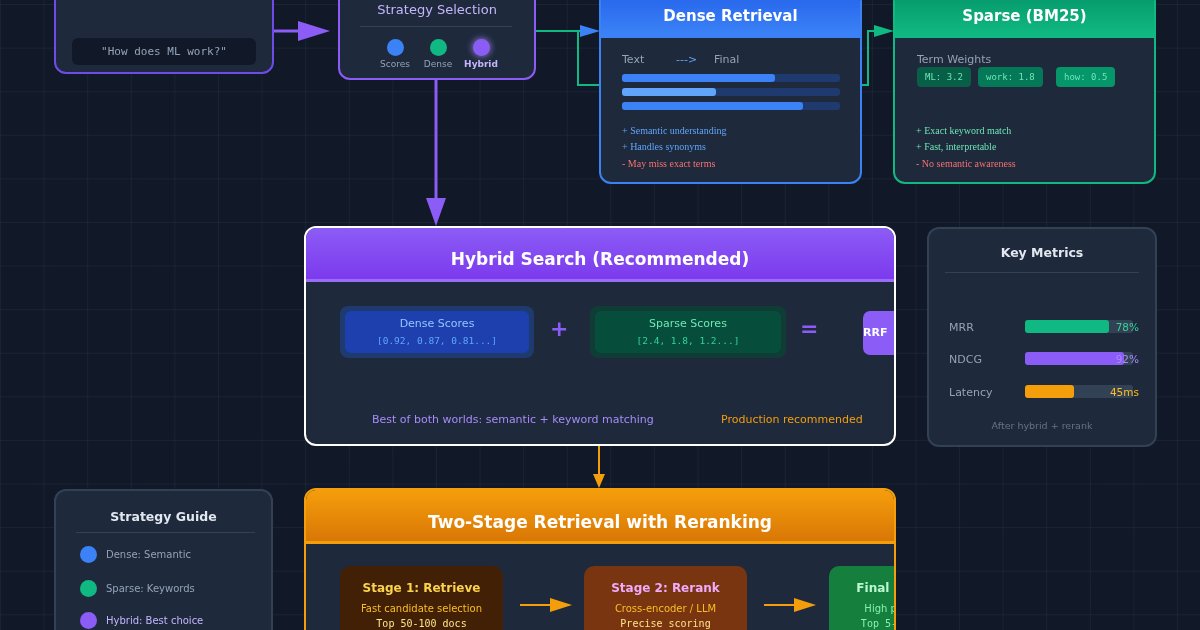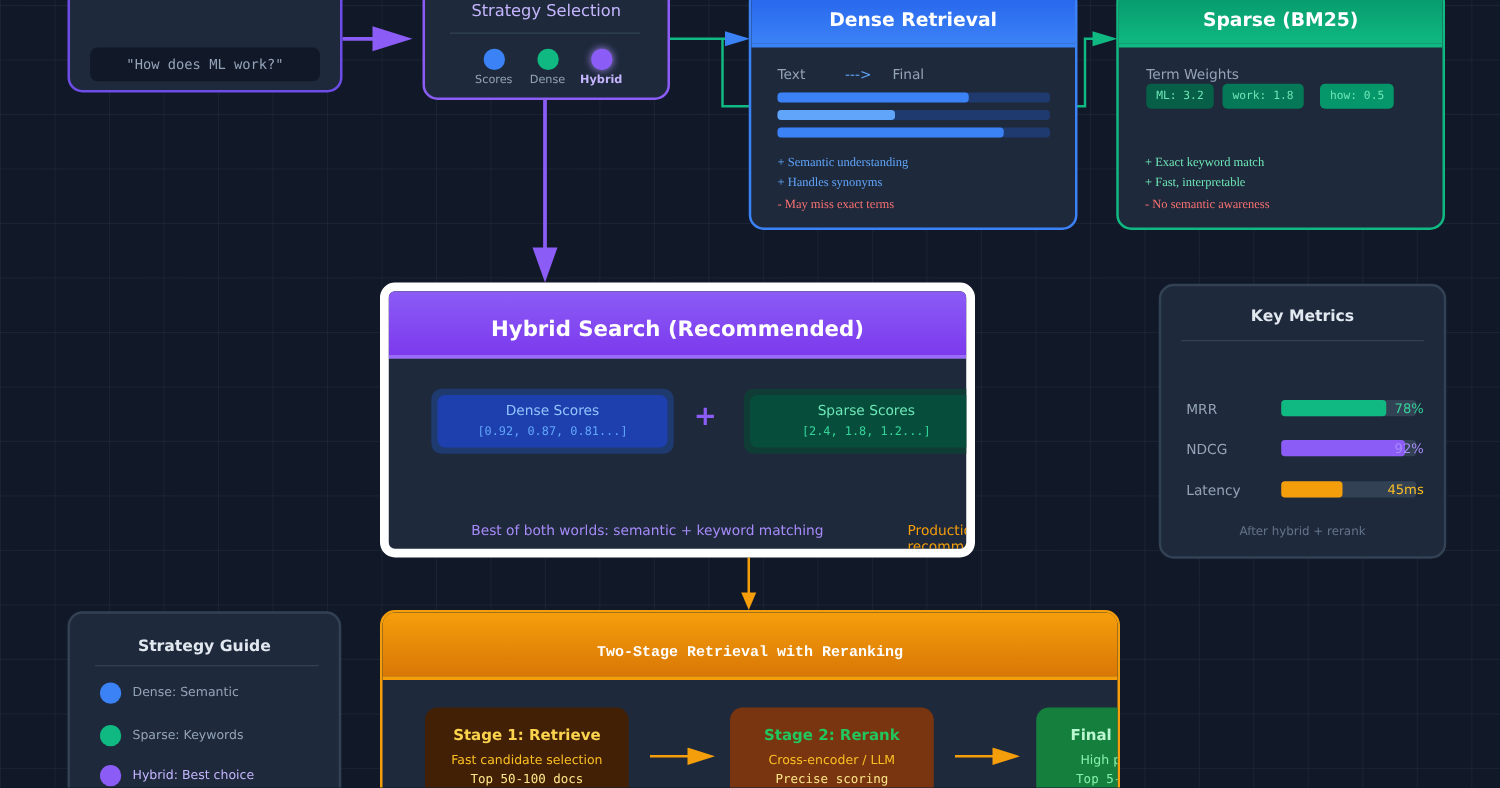--- a/index.html
+++ b/index.html
@@ -45,21 +45,21 @@
 
   .tv { position: absolute; top: 61px; font-size: 11px; color: #94a3b8; }
   .vbar { position: absolute; left: 21px; width: 218px; height: 8px; background: #1e3a6e; border-radius: 3px; }
   .vbar .fill { height: 100%; border-radius: 3px; }
   .pros { position: absolute; left: 21px; font-size: 10px; font-family: Liberation Serif, serif; }
 
   .tw-label { position: absolute; left: 22px; top: 61px; font-size: 11px; color: #94a3b8; }
   .chip { position: absolute; top: 75px; height: 20px; line-height: 20px; border-radius: 4px; font-size: 9px; padding: 0 8px; color: #6ee7b7; }
 
   
-  .hyb { left: 304px; top: 226px; width: 476px; height: 220px; border: 7px solid #ffffff; }
+  .hyb { left: 304px; top: 226px; width: 592px; height: 220px; border: 2px solid #ffffff; }
   .hyb .hd { height: 54px; background: linear-gradient(#8b5cf6, #7c3aed); line-height: 62px; font-size: 17px; border-bottom: 3px solid #9b6cf7; }
   .score-outer { position: absolute; top: 78px; height: 52px; border-radius: 8px; padding: 5px; }
   .score-inner { width: 100%; height: 100%; border-radius: 6px; text-align: center; padding-top: 6px; }
   .score-inner .t { font-size: 11px; }
   .score-inner .v { font-size: 9.5px; margin-top: 5px; }
   .op { position: absolute; top: 88px; font-size: 22px; font-weight: bold; color: #8b5cf6; }
   .rrf { position: absolute; left: 524px; top: 83px; width: 66px; height: 44px; background: #8b5cf6; border-radius: 7px; color: #fff; font-weight: bold; font-size: 11px; line-height: 44px; text-align: left; cursor: pointer; margin-left: 33px; }
   .formula { position: absolute; top: 153px; width: 100%; text-align: center; font-size: 11px; color: #cbd5e1; }
   .hyb-foot-l { position: absolute; left: 66px; top: 185px; font-size: 11px; color: #a78bfa; }
   .hyb-foot-r { position: absolute; left: 415px; top: 185px; font-size: 11px; color: #f59e0b; }
@@ -78,21 +78,21 @@
   
   .sg { left: 54px; top: 489px; width: 219px; height: 160px; background: #1e293b; border: 2px solid #334155; border-radius: 12px; }
   .sg .title { position: absolute; top: 18px; width: 100%; text-align: center; font-weight: bold; font-size: 12.5px; color: #e2e8f0; }
   .sg .hr { position: absolute; left: 20px; right: 16px; top: 41px; height: 1px; background: #334155; }
   .gi { position: absolute; left: 24px; height: 20px; }
   .gi .dot { position: absolute; left: 0; top: 0; width: 17px; height: 17px; border-radius: 50%; }
   .gi .t { position: absolute; left: 26px; top: 3px; font-size: 10px; white-space: nowrap; color: #94a3b8; }
 
   
   .two { left: 304px; top: 488px; width: 592px; height: 170px; border: 2px solid #f59e0b; }
-  .two .hd { height: 54px; background: linear-gradient(#f59e0b, #d97706); line-height: 64px; font-size: 12px; border-bottom: 3px solid #f59e0b; font-family: Liberation Mono, monospace; }
+  .two .hd { height: 54px; background: linear-gradient(#f59e0b, #d97706); line-height: 64px; font-size: 17px; border-bottom: 3px solid #f59e0b; }
   .stage { position: absolute; top: 76px; width: 163px; height: 80px; border-radius: 10px; text-align: center; padding-top: 15px; }
   .stage .t { font-size: 12px; font-weight: bold; }
   .stage .s1 { font-size: 10px; margin-top: 8px; }
   .stage .s2 { font-size: 10px; margin-top: 4px; }
   .sarrow { position: absolute; top: 108px; width: 52px; height: 14px; }
 </style>
 </head>
 <body>
 
 <svg class="wires" width="1200" height="630">
@@ -229,21 +229,21 @@
   <div class="stage" style="left:34px;background:#422006">
     <div class="t" style="color:#fcd34d">Stage 1: Retrieve</div>
     <div class="s1" style="color:#fbbf24">Fast candidate selection</div>
     <div class="s2 mono" style="color:#fde68a">Top 50-100 docs</div>
   </div>
   <svg class="sarrow" style="left:214px" viewBox="0 0 52 14">
     <line x1="0" y1="7" x2="32" y2="7" stroke="#f59e0b" stroke-width="2"></line>
     <polygon points="30,0 52,7 30,14" fill="#f59e0b"></polygon>
   </svg>
   <div class="stage" style="left:278px;background:#78350f">
-    <div class="t" style="color:#22c55e">Stage 2: Rerank</div>
+    <div class="t" style="color:#f0abfc">Stage 2: Rerank</div>
     <div class="s1" style="color:#fbbf24">Cross-encoder / LLM</div>
     <div class="s2 mono" style="color:#fde68a">Precise scoring</div>
   </div>
   <svg class="sarrow" style="left:458px" viewBox="0 0 52 14">
     <line x1="0" y1="7" x2="32" y2="7" stroke="#f59e0b" stroke-width="2"></line>
     <polygon points="30,0 52,7 30,14" fill="#f59e0b"></polygon>
   </svg>
   <div class="stage" style="left:523px;width:142px;background:#15803d">
     <div class="t" style="color:#bbf7d0">Final Results</div>
     <div class="s1" style="color:#86efac">High precision</div>

